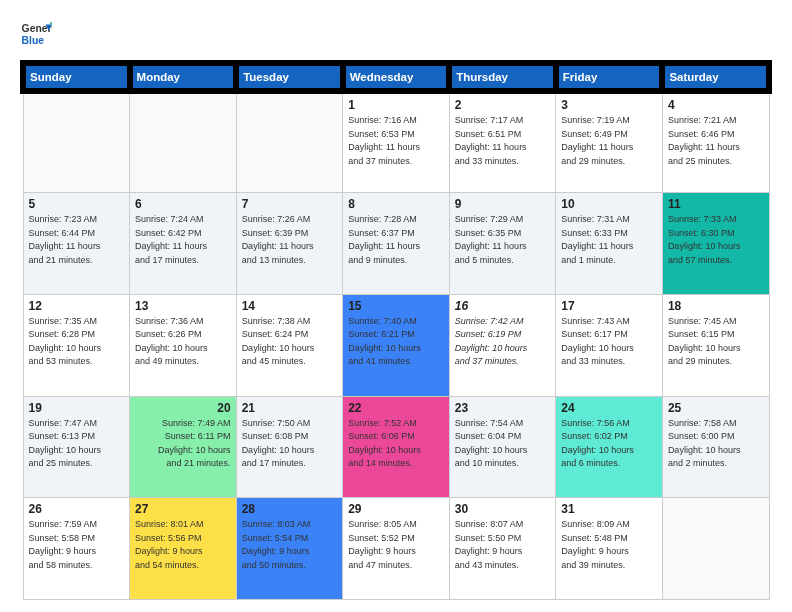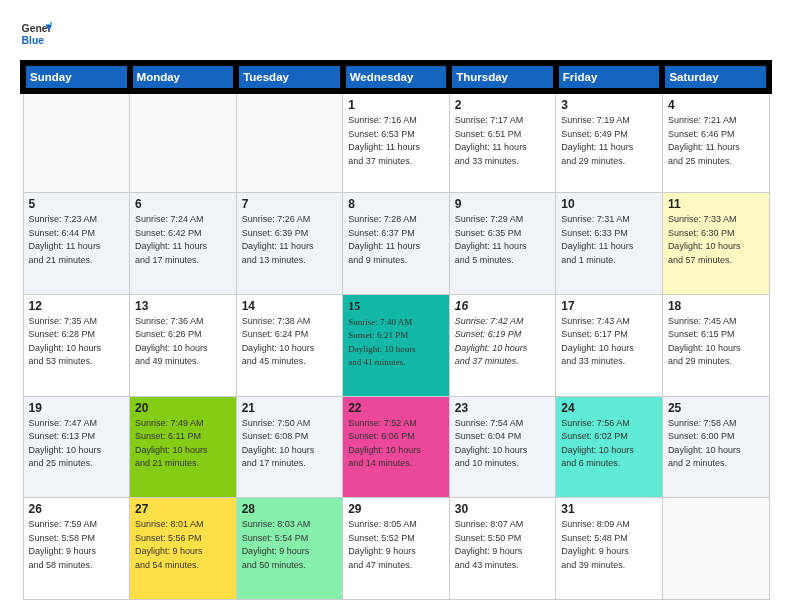--- a/index.html
+++ b/index.html
@@ -193,21 +193,21 @@
 Daylight: 11 hours
 and 5 minutes.</div>
           </td>
           <td style="background-color: rgb(240, 244, 248);">
             <div class="day-num">10</div>
             <div class="day-detail" style="white-space: pre-line;">Sunrise: 7:31 AM
 Sunset: 6:33 PM
 Daylight: 11 hours
 and 1 minute.</div>
           </td>
-          <td style="background-color: #fef9c3;">
+          <td style="background-color: #14b8a6;">
             <div class="day-num">11</div>
             <div class="day-detail" style="white-space: pre-line;">Sunrise: 7:33 AM
 Sunset: 6:30 PM
 Daylight: 10 hours
 and 57 minutes.</div>
           </td>
         </tr>
         <tr>
           <td style="background-color: rgb(255, 255, 255);">
             <div class="day-num">12</div>
@@ -223,21 +223,21 @@
 Daylight: 10 hours
 and 49 minutes.</div>
           </td>
           <td style="background-color: rgb(255, 255, 255);">
             <div class="day-num">14</div>
             <div class="day-detail" style="white-space: pre-line;">Sunrise: 7:38 AM
 Sunset: 6:24 PM
 Daylight: 10 hours
 and 45 minutes.</div>
           </td>
-          <td style="background-color: #14b8a6; font-family: Liberation Serif, serif;">
+          <td style="background-color: #3b82f6;">
             <div class="day-num">15</div>
             <div class="day-detail" style="white-space: pre-line;">Sunrise: 7:40 AM
 Sunset: 6:21 PM
 Daylight: 10 hours
 and 41 minutes.</div>
           </td>
           <td style="background-color: rgb(255, 255, 255); font-style: italic;">
             <div class="day-num">16</div>
             <div class="day-detail" style="white-space: pre-line;">Sunrise: 7:42 AM
 Sunset: 6:19 PM
@@ -260,21 +260,21 @@
           </td>
         </tr>
         <tr>
           <td style="background-color: rgb(240, 244, 248);">
             <div class="day-num">19</div>
             <div class="day-detail" style="white-space: pre-line;">Sunrise: 7:47 AM
 Sunset: 6:13 PM
 Daylight: 10 hours
 and 25 minutes.</div>
           </td>
-          <td style="background-color: #84cc16;">
+          <td style="background-color: #86efac; text-align: right;">
             <div class="day-num">20</div>
             <div class="day-detail" style="white-space: pre-line;">Sunrise: 7:49 AM
 Sunset: 6:11 PM
 Daylight: 10 hours
 and 21 minutes.</div>
           </td>
           <td style="background-color: rgb(240, 244, 248);">
             <div class="day-num">21</div>
             <div class="day-detail" style="white-space: pre-line;">Sunrise: 7:50 AM
 Sunset: 6:08 PM
@@ -318,21 +318,21 @@
 Daylight: 9 hours
 and 58 minutes.</div>
           </td>
           <td style="background-color: #fde047;">
             <div class="day-num">27</div>
             <div class="day-detail" style="white-space: pre-line;">Sunrise: 8:01 AM
 Sunset: 5:56 PM
 Daylight: 9 hours
 and 54 minutes.</div>
           </td>
-          <td style="background-color: #86efac; margin-left: 32px;">
+          <td style="background-color: #3b82f6; margin-left: 32px;">
             <div class="day-num">28</div>
             <div class="day-detail" style="white-space: pre-line;">Sunrise: 8:03 AM
 Sunset: 5:54 PM
 Daylight: 9 hours
 and 50 minutes.</div>
           </td>
           <td style="background-color: rgb(255, 255, 255);">
             <div class="day-num">29</div>
             <div class="day-detail" style="white-space: pre-line;">Sunrise: 8:05 AM
 Sunset: 5:52 PM

